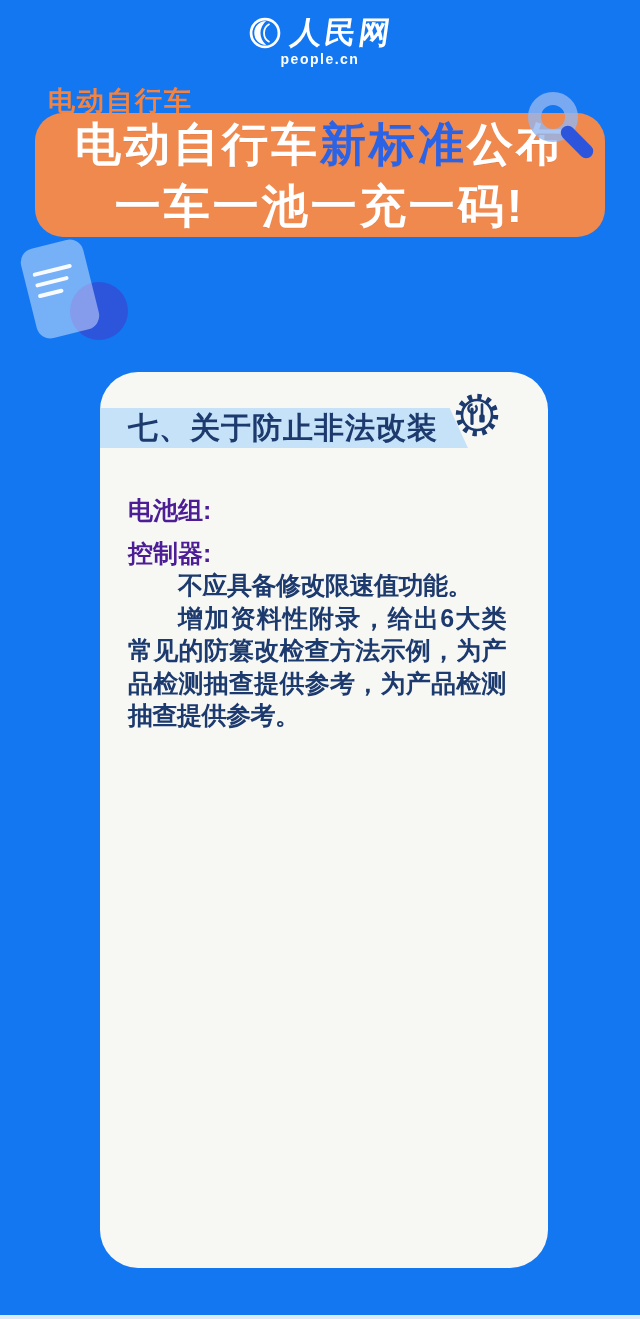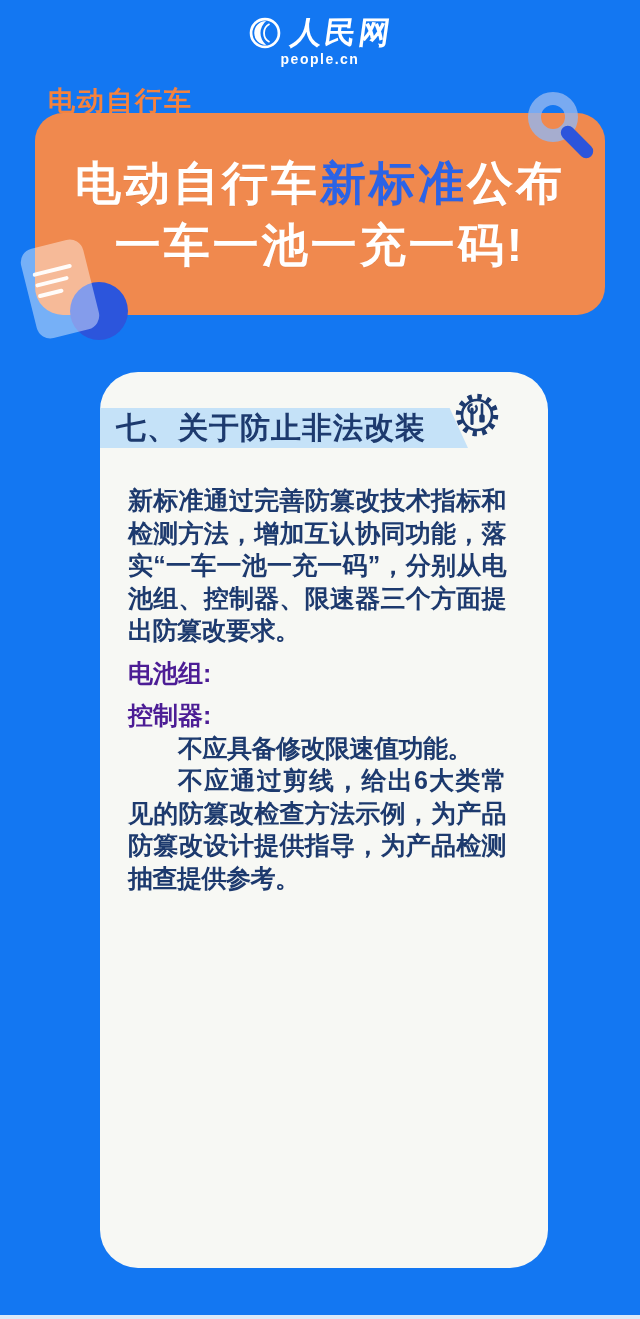--- a/index.html
+++ b/index.html
@@ -14,21 +14,21 @@
   .brand-row { display:flex; align-items:center; justify-content:center; gap:9px; }
   .logo-cn { font-size:31px; font-weight:bold; transform:skewX(-8deg); letter-spacing:3px; }
   .logo-en { font-size:14px; font-weight:bold; letter-spacing:1.5px; margin-top:-3px; }
   
   .badge {
     position:absolute; left:48px; top:83px;
     color:#F5823D; font-size:27px; font-weight:800; letter-spacing:2px;
   }
   
   .hero {
-    position:absolute; left:35px; top:113px; width:570px; height:202px;
+    position:absolute; left:35px; top:113px; width:570px; height:124px;
     background:#F0894E; border-radius:28px; z-index:1;
     display:flex; flex-direction:column; align-items:center; justify-content:center;
   }
   .hero-line {
     color:#fff; font-size:46px; font-weight:800; letter-spacing:3px; line-height:62px;
     white-space:nowrap; text-shadow:0 1px 0 rgba(0,0,0,0.04);
   }
   .hero-highlight { color:#2B63E6; }
   
   .mag-ring {
@@ -56,21 +56,21 @@
   
   .card {
     position:absolute; left:100px; top:372px; width:448px; height:896px;
     background:#F7F8F4; border-radius:38px; z-index:1;
   }
   .band {
     position:absolute; left:0; top:36px; width:368px; height:40px; background:#C5E2F8;
     clip-path:polygon(0 0, 95% 0, 100% 100%, 0 100%);
   }
   .band-title {
-    line-height:40px; padding-left:16px; font-size:30px; font-weight:800;
+    line-height:40px; padding-left:28px; font-size:30px; font-weight:800;
     color:#1D3A6E; letter-spacing:1px; white-space:nowrap;
   }
   .gear { position:absolute; left:354px; top:20px; width:46px; height:46px; }
   .card-body {
     position:absolute; left:28px; top:112px; width:378px;
     color:#1D3A6E; font-size:25px; font-weight:700; line-height:32.5px; letter-spacing:-0.5px;
     text-align:justify;
   }
   .para { text-indent:2em; }
   .sec-label { color:#4c1d95; font-weight:800; margin-top:10px; letter-spacing:0; }
@@ -121,21 +121,20 @@
     <svg width="46" height="46" viewBox="0 0 46 46">
       <circle cx="23" cy="23" r="18" fill="none" stroke="#1D3A6E" stroke-width="6.5" stroke-dasharray="4.2 5.2"></circle>
       <circle cx="23" cy="23" r="15" fill="#F7F8F4" stroke="#1D3A6E" stroke-width="2.6"></circle>
       <path d="M18.5 12.5 a4.2 4.2 0 1 0 2.8 1" fill="none" stroke="#1D3A6E" stroke-width="2.4"></path>
       <line x1="18" y1="17" x2="18" y2="31.5" stroke="#1D3A6E" stroke-width="3.2" stroke-linecap="round"></line>
       <line x1="28" y1="12.5" x2="28" y2="22.5" stroke="#1D3A6E" stroke-width="2.6" stroke-linecap="round"></line>
       <rect x="25.3" y="22.5" width="5.4" height="8" rx="1.6" fill="#1D3A6E"></rect>
     </svg>
   </div>
   <div class="card-body">
-    <p>新标准通过完善防篡改技术指标和检测方法，增加互认协同功能，落实“一车一池一充一码”，分别从电池组、控制器、限速器三个方面提出防篡改要求。</p>
     <div class="sec-label">电池组:</div>
     <div class="sec-label">控制器:</div>
     <p class="para">不应具备修改限速值功能。</p>
-    <p class="para">不应通过剪线，给出6大类常见的防篡改检查方法示例，为产品防篡改设计提供指导，为产品检测抽查提供参考。</p>
+    <p class="para">增加资料性附录，给出6大类常见的防篡改检查方法示例，为产品检测抽查提供参考，为产品检测抽查提供参考。</p>
   </div>
 </div>
 
 <div class="bottom-strip"></div>
 
 </body></html>

